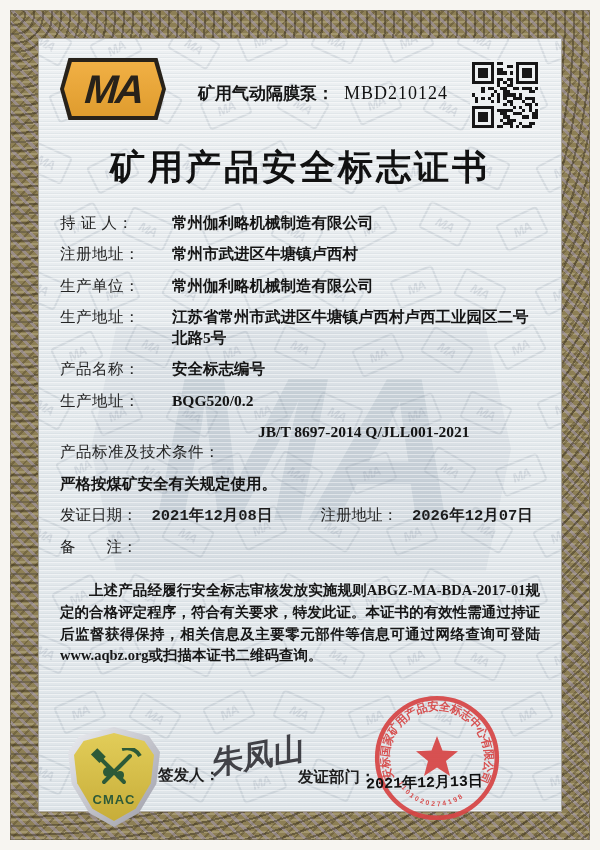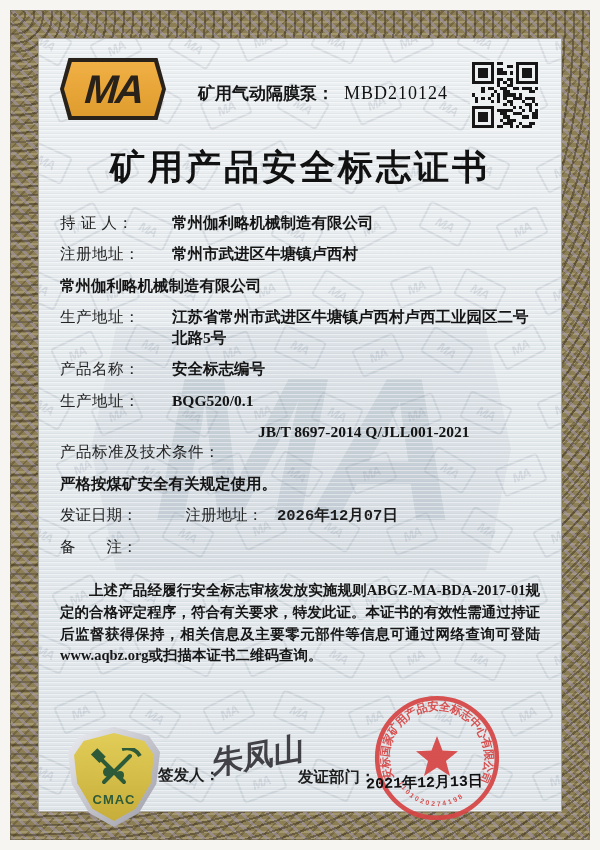--- a/index.html
+++ b/index.html
@@ -419,44 +419,46 @@
     <div class="fields">
       <div class="frow">
         <span class="lab">持 证 人：</span>
         <span class="val">常州伽利略机械制造有限公司</span>
       </div>
       <div class="frow">
         <span class="lab">注册地址：</span>
         <span class="val">常州市武进区牛塘镇卢西村</span>
       </div>
       <div class="frow">
+        <span class="lab">生产单位：</span>
         <span class="val">常州伽利略机械制造有限公司</span>
       </div>
       <div class="frow">
         <span class="lab">生产地址：</span>
         <span class="val" style="max-width:372px">江苏省常州市武进区牛塘镇卢西村卢西工业园区二号北路5号</span>
       </div>
       <div class="frow">
         <span class="lab">产品名称：</span>
         <span class="val">安全标志编号</span>
       </div>
       <div class="frow">
         <span class="lab">生产地址：</span>
-        <span class="val mono">BQG520/0.1</span>
+        <span class="val mono">BQG520/0.2</span>
       </div>
       <div class="frow widelab">
         <span class="lab">产品标准及技术条件：</span>
         <span class="val mono">JB/T 8697-2014  Q/JLL001-2021</span>
       </div>
       <div class="frow">
         <span class="val">严格按煤矿安全有关规定使用。</span>
       </div>
 
       <div class="daterow">
         <span class="lab">发证日期：</span>
+        <span class="dval">2021年12月08日</span>
         <span class="gap"></span>
         <span class="lab">注册地址：</span>
         <span class="dval">2026年12月07日</span>
       </div>
       <div class="remark">备　　注：</div>
     </div>
 
     <div class="statement">上述产品经履行安全标志审核发放实施规则ABGZ-MA-BDA-2017-01规定的合格评定程序，符合有关要求，特发此证。本证书的有效性需通过持证后监督获得保持，相关信息及主要零元部件等信息可通过网络查询可登陆www.aqbz.org或扫描本证书二维码查询。</div>
 
     <div class="footer">

